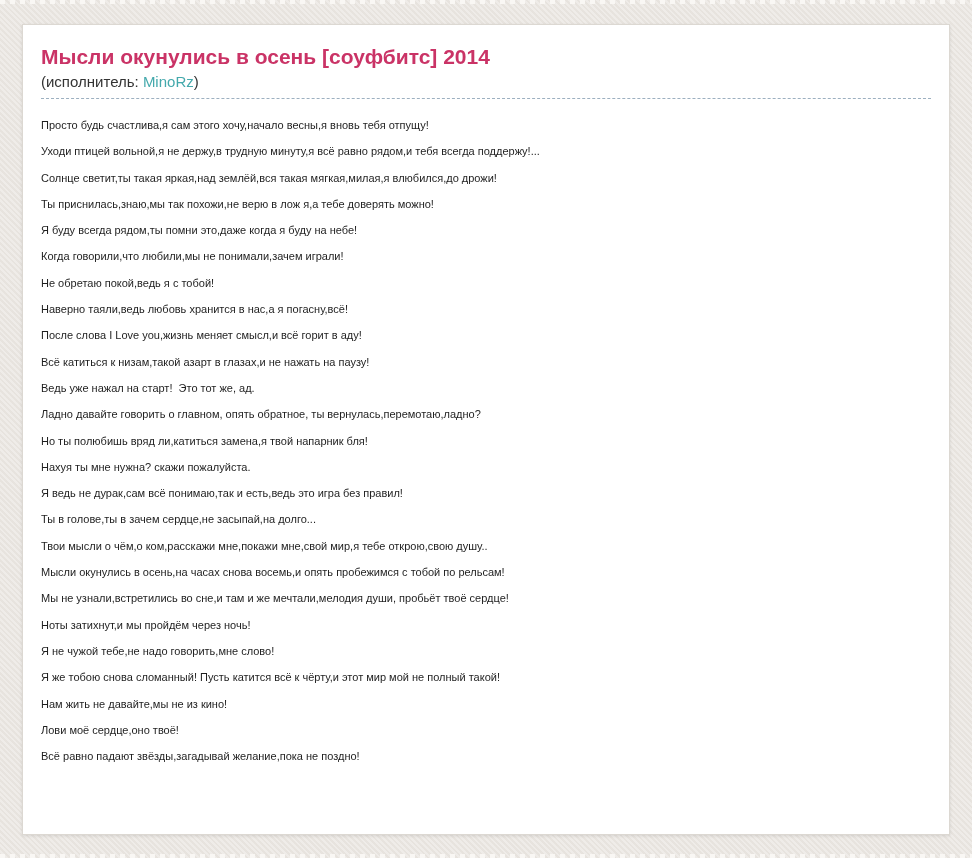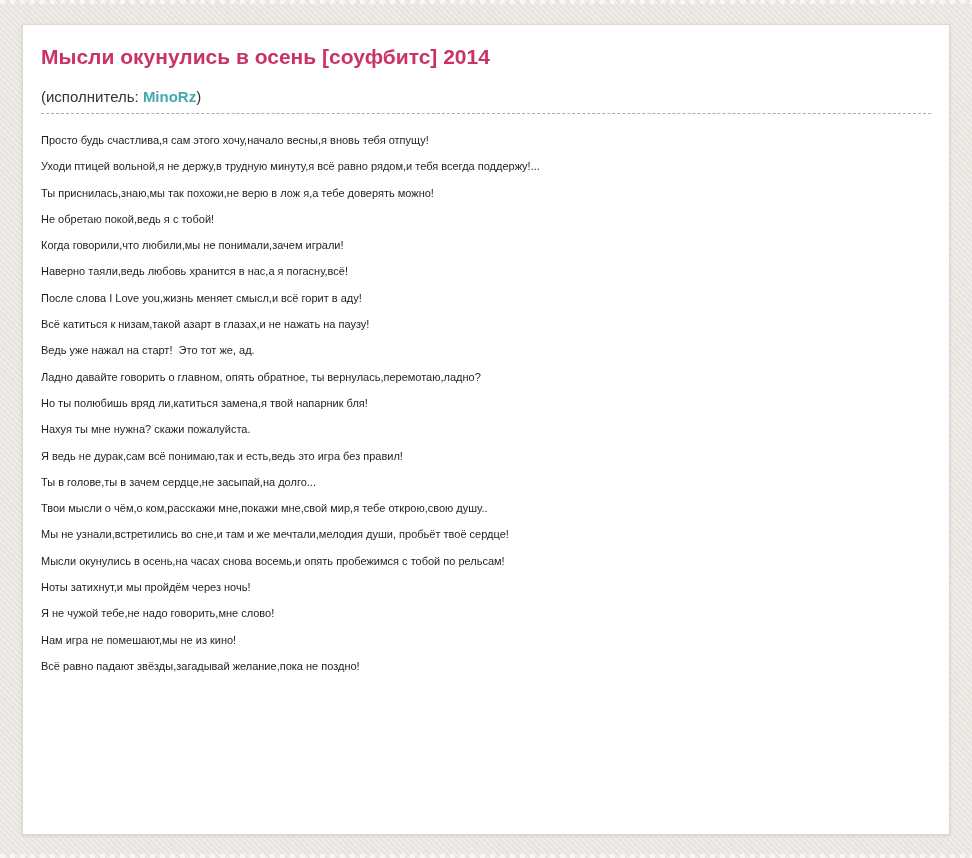--- a/index.html
+++ b/index.html
@@ -42,35 +42,34 @@
     border: 1px solid #dcd8d2;
     box-shadow: 0 1px 3px rgba(0,0,0,0.10);
     padding: 19px 18px 0 18px;
     overflow: hidden;
   }
   .song-title {
     font-size: 21px;
     font-weight: bold;
     color: var(--title-color);
     line-height: 26px;
-    margin-bottom: 18px;
+    margin-bottom: 3px;
     white-space: nowrap;
   }
   .artist-line {
     font-size: 15px;
     color: var(--muted-color);
     line-height: 18px;
     padding-bottom: 7px;
     border-bottom: 1px dashed var(--dash-color);
   }
   .artist-link {
     color: var(--link-color);
     text-decoration: none;
     cursor: pointer;
-    font-weight: bold;
   }
   .lyrics {
     margin-top: 13px;
     font-size: 11px;
     color: var(--text-color);
   }
   .lyric-line {
     line-height: 26.3px;
     white-space: pre; 
   }
@@ -83,35 +82,39 @@
 <div class="card">
   <h1 class="song-title">Мысли окунулись в осень [соуфбитс] 2014</h1>
 
   <div class="artist-line">
     <span>(исполнитель: </span><a class="artist-link">MinoRz</a><span>)</span>
   </div>
 
   <div class="lyrics">
       <div class="lyric-line">Просто будь счастлива,я сам этого хочу,начало весны,я вновь тебя отпущу!</div>
       <div class="lyric-line">Уходи птицей вольной,я не держу,в трудную минуту,я всё равно рядом,и тебя всегда поддержу!...</div>
+      <div class="lyric-line">Солнце светит,ты такая яркая,над землёй,вся такая мягкая,милая,я влюбился,до дрожи!</div>
       <div class="lyric-line">Ты приснилась,знаю,мы так похожи,не верю в лож я,а тебе доверять можно!</div>
+      <div class="lyric-line">Я буду всегда рядом,ты помни это,даже когда я буду на небе!</div>
+      <div class="lyric-line">Когда говорили,что любили,мы не понимали,зачем играли!</div>
       <div class="lyric-line">Не обретаю покой,ведь я с тобой!</div>
-      <div class="lyric-line">Когда говорили,что любили,мы не понимали,зачем играли!</div>
       <div class="lyric-line">Наверно таяли,ведь любовь хранится в нас,а я погасну,всё!</div>
       <div class="lyric-line">После слова I Love you,жизнь меняет смысл,и всё горит в аду!</div>
       <div class="lyric-line">Всё катиться к низам,такой азарт в глазах,и не нажать на паузу!</div>
       <div class="lyric-line">Ведь уже нажал на старт!  Это тот же, ад.</div>
       <div class="lyric-line">Ладно давайте говорить о главном, опять обратное, ты вернулась,перемотаю,ладно?</div>
       <div class="lyric-line">Но ты полюбишь вряд ли,катиться замена,я твой напарник бля!</div>
       <div class="lyric-line">Нахуя ты мне нужна? скажи пожалуйста.</div>
       <div class="lyric-line">Я ведь не дурак,сам всё понимаю,так и есть,ведь это игра без правил!</div>
       <div class="lyric-line">Ты в голове,ты в зачем сердце,не засыпай,на долго...</div>
       <div class="lyric-line">Твои мысли о чём,о ком,расскажи мне,покажи мне,свой мир,я тебе открою,свою душу..</div>
+      <div class="lyric-line">Мысли окунулись в осень,на часах снова восемь,и опять пробежимся с тобой по рельсам!</div>
       <div class="lyric-line">Мы не узнали,встретились во сне,и там и же мечтали,мелодия души, пробьёт твоё сердце!</div>
-      <div class="lyric-line">Мысли окунулись в осень,на часах снова восемь,и опять пробежимся с тобой по рельсам!</div>
       <div class="lyric-line">Ноты затихнут,и мы пройдём через ночь!</div>
       <div class="lyric-line">Я не чужой тебе,не надо говорить,мне слово!</div>
-      <div class="lyric-line">Нам игра не помешают,мы не из кино!</div>
+      <div class="lyric-line">Я же тобою снова сломанный! Пусть катится всё к чёрту,и этот мир мой не полный такой!</div>
+      <div class="lyric-line">Нам жить не давайте,мы не из кино!</div>
+      <div class="lyric-line">Лови моё сердце,оно твоё!</div>
       <div class="lyric-line">Всё равно падают звёзды,загадывай желание,пока не поздно!</div>
     </div>
 </div>
 
 <div class="page-edge bottom"></div>
 
 </body></html>

